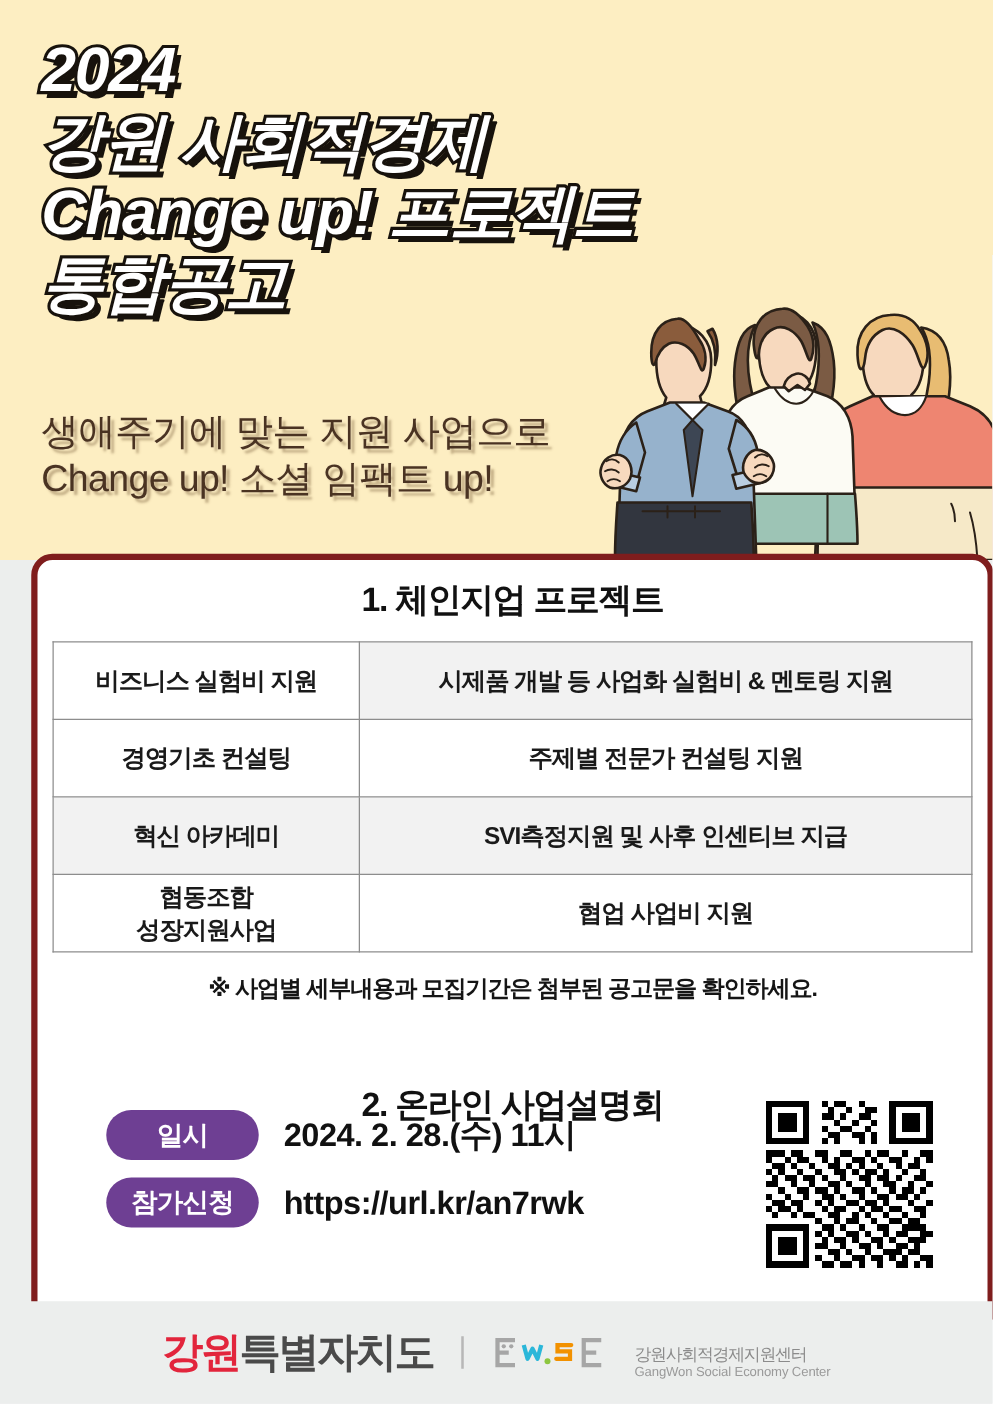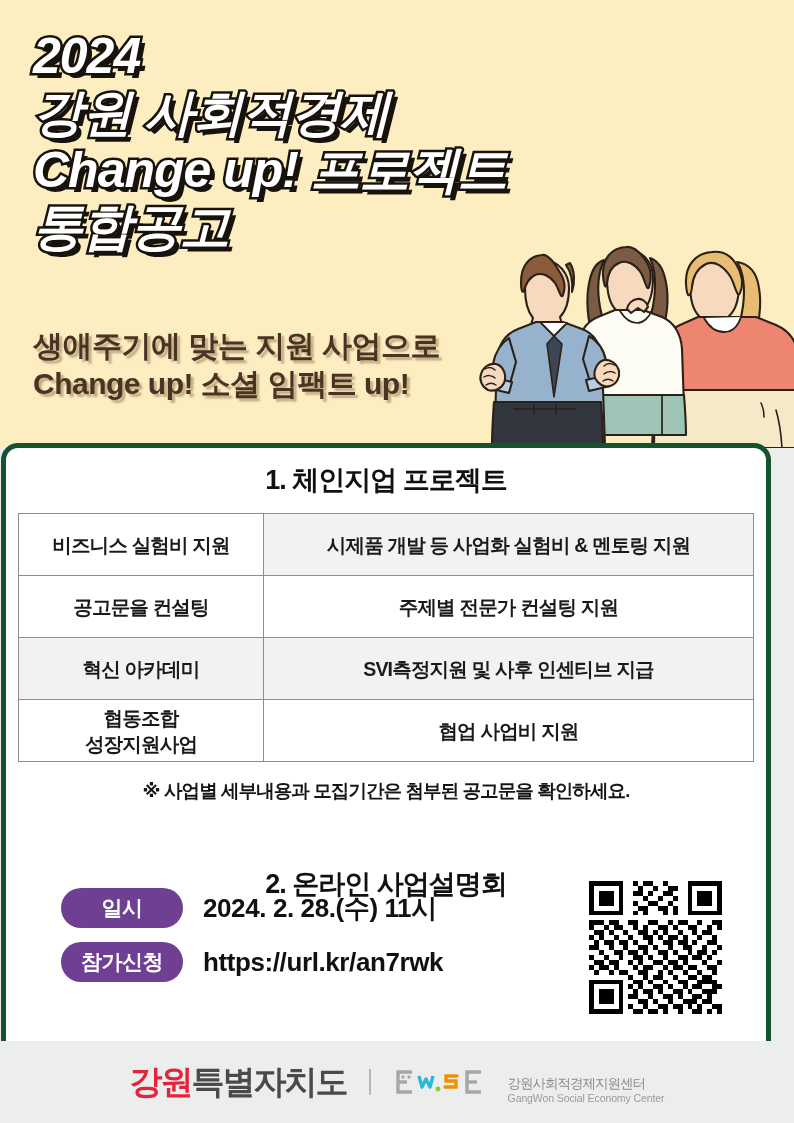--- a/index.html
+++ b/index.html
@@ -20,34 +20,34 @@
     position:absolute;left:33px;top:28px;
     font-size:50px;line-height:57px;font-weight:700;
     color:#ffffff;letter-spacing:-1px;white-space:pre;
     -webkit-text-stroke:5px #17120c;
     paint-order:stroke fill;
     text-shadow:5px 5px 0 #17120c;
     font-style:italic;
   }
   .hero-sub{
     position:absolute;left:33px;top:327px;
-    font-size:30px;line-height:38px;font-weight:700;
+    font-size:30px;line-height:38px;font-weight:400;
     color:#4a3322;white-space:pre;letter-spacing:-0.5px;
     -webkit-text-stroke:1.2px #f6e7c0;
     paint-order:stroke fill;
     text-shadow:3px 3px 2px rgba(120,90,55,.45);
   }
 
   
   .people{position:absolute;right:0;top:205px;width:318px;height:243px;}
 
   
   .card{
-    position:absolute;left:1px;top:443px;width:770px;height:614px;
-    background:#ffffff;border:5px solid #14532d;border-radius:17px 17px 4px 4px;
+    position:absolute;left:25px;top:443px;width:770px;height:614px;
+    background:#ffffff;border:5px solid #7f1d1d;border-radius:17px 17px 4px 4px;
     box-sizing:border-box;
   }
   .sec-head{
     text-align:center;font-size:27px;font-weight:700;color:#111;
     letter-spacing:-1px;margin:0;
   }
   #h1{position:absolute;left:0;right:0;top:14px;}
   #h2{position:absolute;left:0;right:0;top:382px;margin-top:36px;}
 
   
@@ -171,21 +171,21 @@
 
     <div id="h1" class="sec-head">1. 체인지업 프로젝트</div>
 
     <table class="tbl">
       <tbody>
         <tr class="shade shade1">
           <td class="k">비즈니스 실험비 지원</td>
           <td>시제품 개발 등 사업화 실험비 &amp; 멘토링 지원</td>
         </tr>
         <tr>
-          <td class="k">공고문을 컨설팅</td>
+          <td class="k">경영기초 컨설팅</td>
           <td>주제별 전문가 컨설팅 지원</td>
         </tr>
         <tr class="shade">
           <td class="k">혁신 아카데미</td>
           <td>SVI측정지원 및 사후 인센티브 지급</td>
         </tr>
         <tr>
           <td class="k" style="white-space:pre">협동조합
 성장지원사업</td>
           <td>협업 사업비 지원</td>

